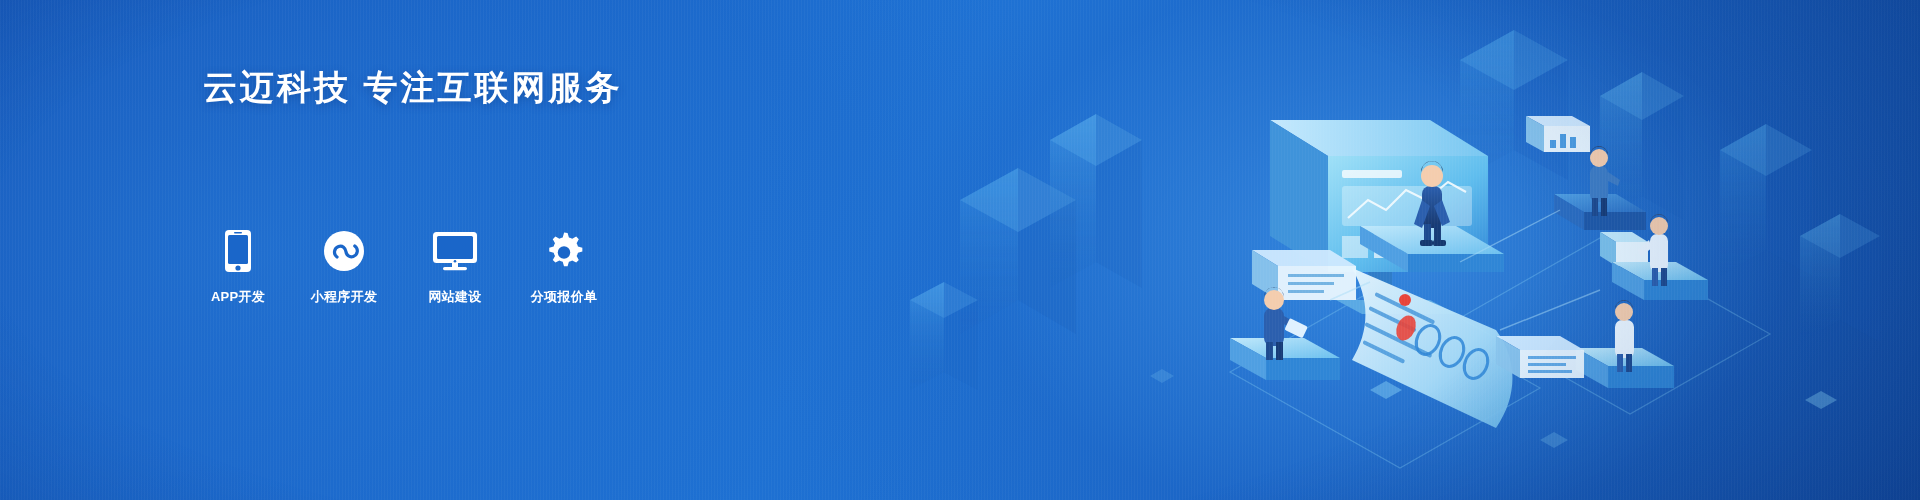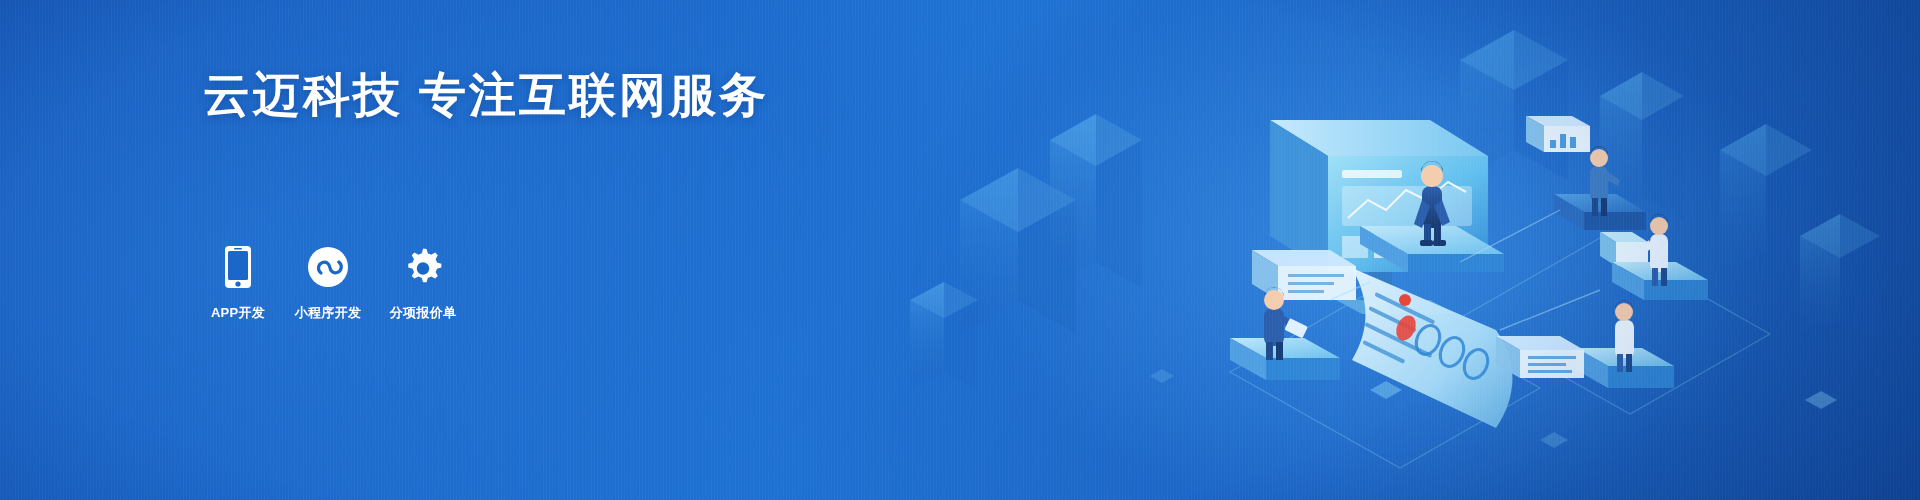--- a/index.html
+++ b/index.html
@@ -31,21 +31,21 @@
     pointer-events:none;
   }
 
   
   .content {
     position:absolute;
     left:203px; top:66px;
     width:760px;
   }
   .headline {
-    font-size:47px;
+    font-size:34px;
     font-weight:bold;
     color:#ffffff;
     letter-spacing:3px;
     line-height:1.24;
     white-space:nowrap;
     text-shadow:0 2px 8px rgba(6,40,105,.35);
   }
   .subtitle {
     margin-top:26px;
     font-size:20px;
@@ -53,24 +53,24 @@
     line-height:1.82;
     letter-spacing:.6px;
     white-space:nowrap;
     text-shadow:0 1px 4px rgba(6,40,105,.28);
   }
   .subtitle div { }
 
   
   .services {
     position:absolute;
-    left:203px; top:244px;
+    left:203px; top:228px;
     display:flex;
     align-items:flex-start;
-    gap:18px;
+    gap:34px;
   }
   .service {
     width:72px;
     display:flex;
     flex-direction:column;
     align-items:center;
   }
   .service .glyph {
     height:46px;
     display:flex;
@@ -371,20 +371,32 @@
       <span class="glyph">
         <svg width="42" height="42" viewBox="0 0 42 42">
           <circle cx="21" cy="21" r="20" fill="#fff"></circle>
           <path d="M14 27 c-4 -3 -3 -9 1.5 -10.5 c4 -1.4 7 1.6 7.4 5 c.4 3.4 3.4 6.4 7.4 5 c4.5 -1.5 5.5 -7.5 1.5 -10.5" fill="none" stroke="#1a66c9" stroke-width="3.2" stroke-linecap="round"></path>
         </svg>
       </span>
       <span class="label">小程序开发</span>
     </div>
 
 
+    <div class="service">
+      <span class="glyph">
+        <svg width="46" height="40" viewBox="0 0 46 40">
+          <rect x="1" y="1" width="44" height="31" rx="3.5" fill="#fff"></rect>
+          <rect x="5" y="5" width="36" height="23" rx="1.5" fill="#1a66c9"></rect>
+          <circle cx="23" cy="30.3" r="1.3" fill="#1a66c9"></circle>
+          <rect x="20" y="32" width="6" height="5" fill="#fff"></rect>
+          <rect x="11" y="36" width="24" height="3.2" rx="1.6" fill="#fff"></rect>
+        </svg>
+      </span>
+      <span class="label">网站建设</span>
+    </div>
 
     <div class="service">
       <span class="glyph">
         <svg width="42" height="42" viewBox="0 0 42 42">
           <path d="M21 0.5 l3.6 .55 l1.3 4.4 a16 16 0 0 1 3.3 1.35 l4 -2.2 l2.6 2.6 l-2.2 4 a16 16 0 0 1 1.35 3.3 l4.4 1.3 l0 3.6 l-4.4 1.3 a16 16 0 0 1 -1.35 3.3 l2.2 4 l-2.6 2.6 l-4 -2.2 a16 16 0 0 1 -3.3 1.35 l-1.3 4.4 l-3.6 0 l-1.3 -4.4 a16 16 0 0 1 -3.3 -1.35 l-4 2.2 l-2.6 -2.6 l2.2 -4 a16 16 0 0 1 -1.35 -3.3 l-4.4 -1.3 l0 -3.6 l4.4 -1.3 a16 16 0 0 1 1.35 -3.3 l-2.2 -4 l2.6 -2.6 l4 2.2 a16 16 0 0 1 3.3 -1.35 l1.3 -4.4 Z" fill="#fff" transform="translate(0,2)"></path>
           <circle cx="21" cy="22.5" r="6.2" fill="#1a66c9"></circle>
         </svg>
       </span>
       <span class="label">分项报价单</span>
     </div>

